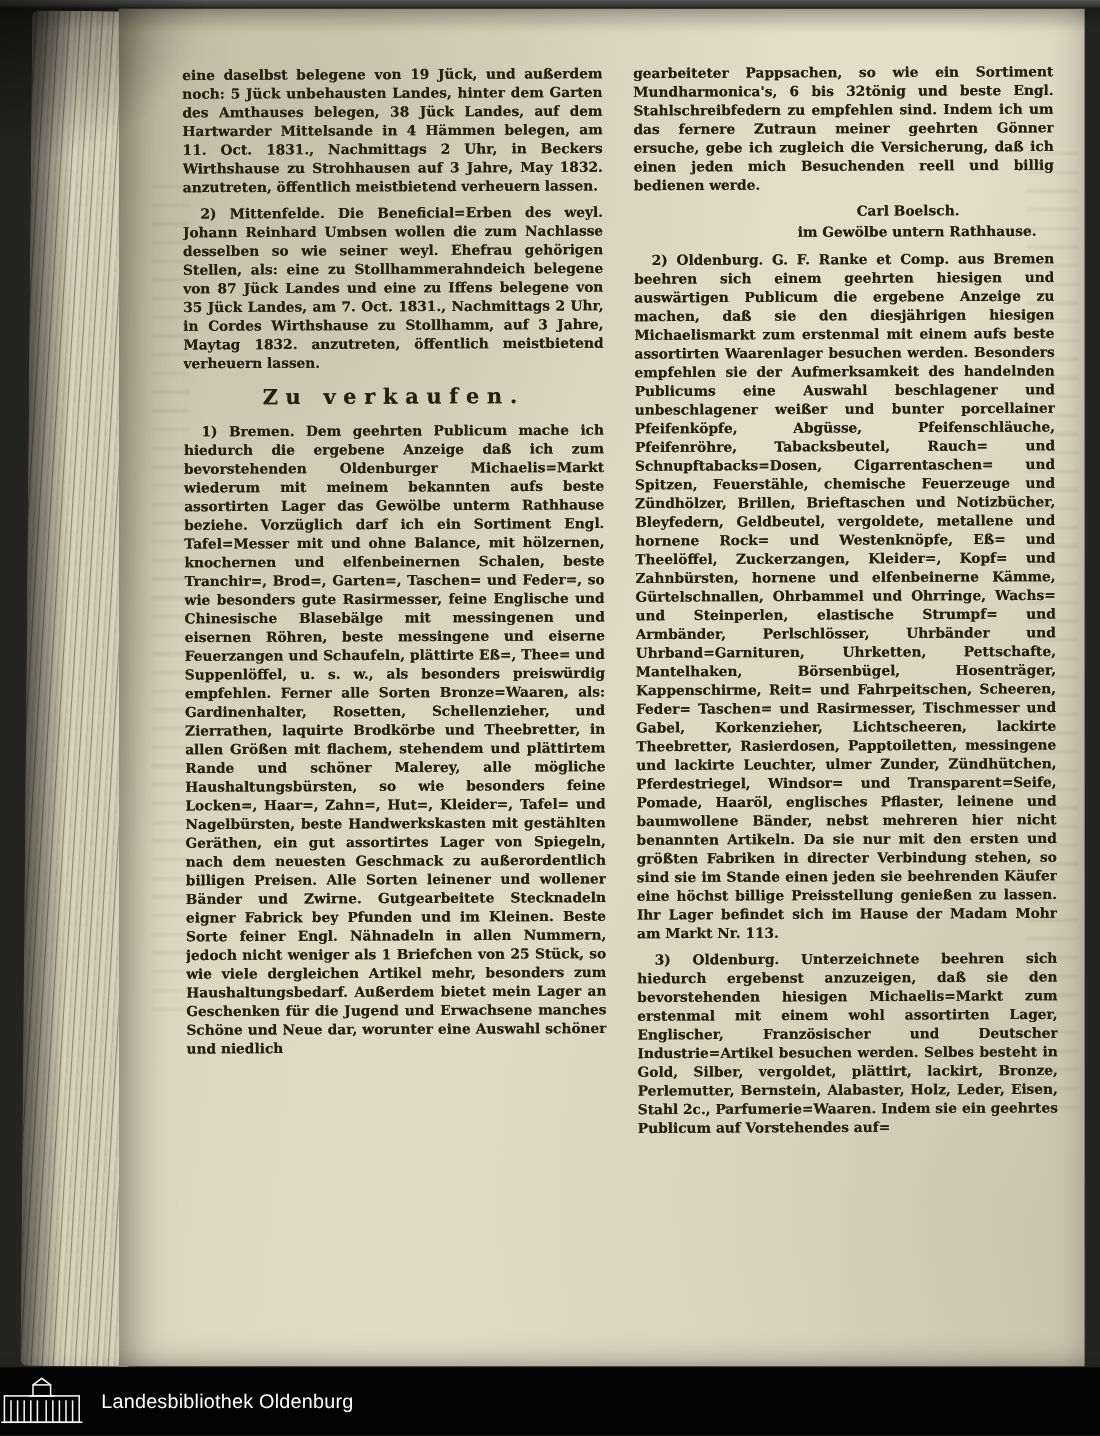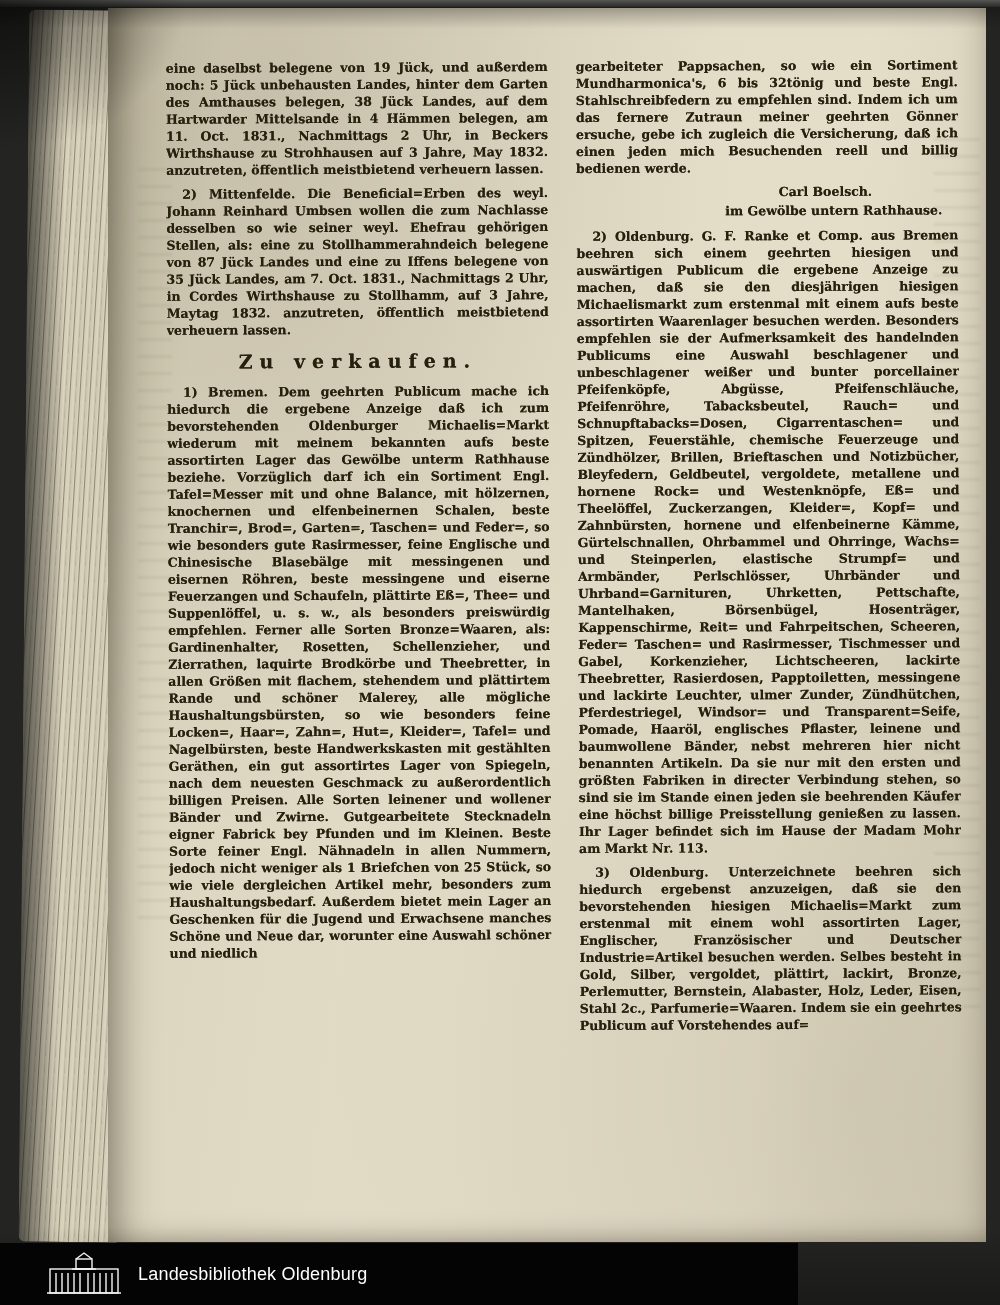--- a/index.html
+++ b/index.html
@@ -71,23 +71,23 @@
   .vignette {
     position: absolute; inset: 0; pointer-events: none; z-index: 3;
     background:
       radial-gradient(ellipse 26% 16% at 0% 0%, rgba(0,0,0,.55), transparent 72%),
       linear-gradient(180deg, rgba(0,0,0,.32), transparent 2.2%),
       linear-gradient(0deg, rgba(0,0,0,.28) 0, transparent 6%);
   }
 
   
   .footer {
-    position: absolute; left: 0; bottom: 0; width: 798px; height: 62px;
+    position: absolute; left: 0; bottom: 0; width: 1000px; height: 62px;
     background: #040404; z-index: 5;
-    display: flex; align-items: center; padding-left: 46px; gap: 16px;
+    display: flex; align-items: center; gap: 16px;
   }
   .logo svg { display: block; }
   .footer-label {
     color: #ffffff;
     font-family: "Liberation Sans", sans-serif;
     font-size: 18px; letter-spacing: .2px;
   }
 </style>
 </head>
 <body>

